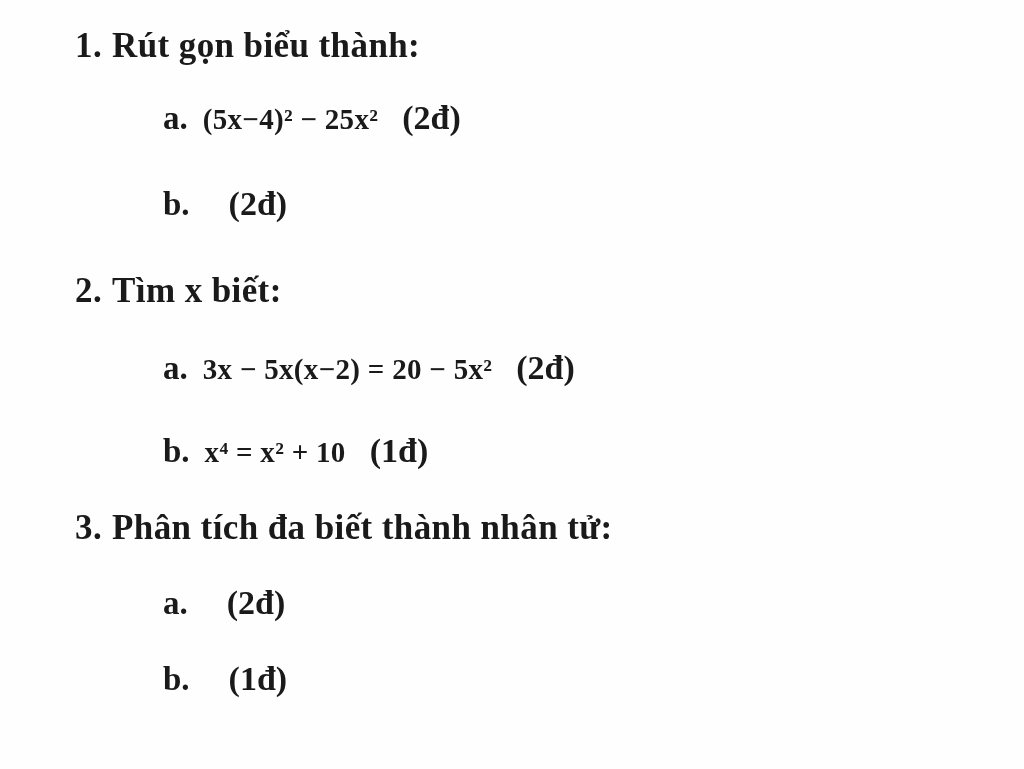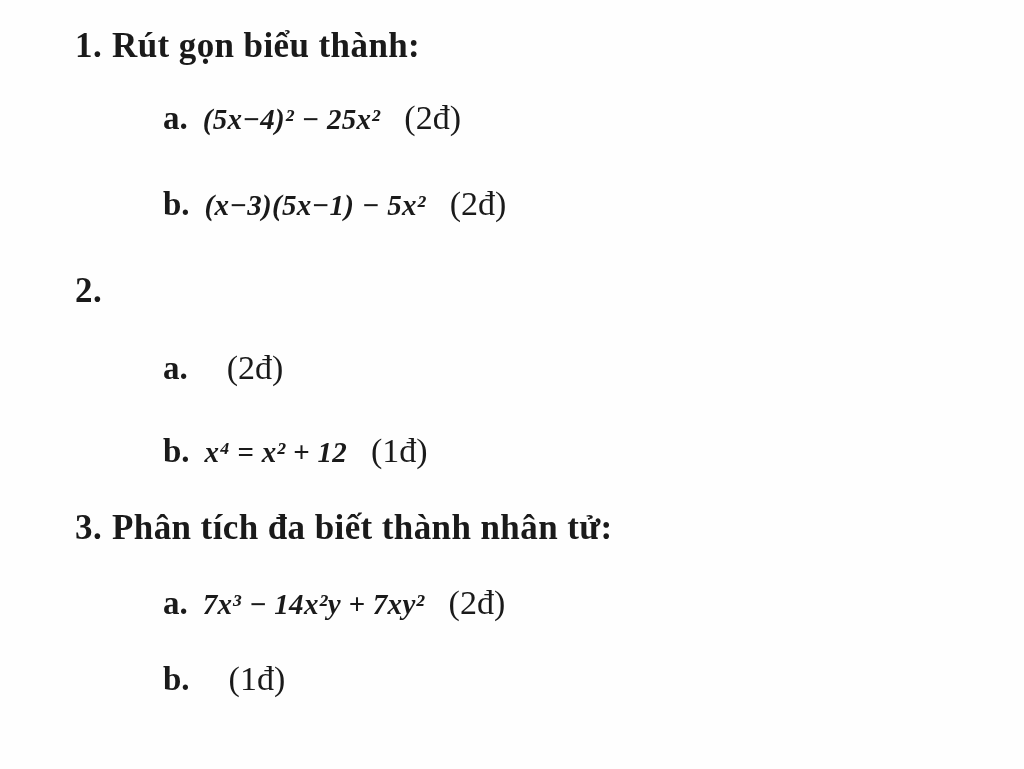--- a/index.html
+++ b/index.html
@@ -34,27 +34,26 @@
     align-items: baseline;
     white-space: nowrap;
   }
   .plabel {
     font-size: 33px;
     font-weight: 600;
     margin-right: 15px;
   }
   .expr {
     font-size: 29px;
-    font-style: italic;
     font-weight: 600;
     letter-spacing: 0.3px;
   }
   .points {
     font-size: 34px;
-    font-weight: 400;
+    font-weight: 700;
     margin-left: 24px;
   }
 </style>
 </head>
 <body>
 
 <div class="page">
 
   <div class="heading" style="top:26px">
     <span class="num">1.</span>
@@ -62,47 +61,47 @@
   </div>
 
   <div class="part" style="top:99px">
     <span class="plabel">a.</span>
     <span class="expr">(5x−4)² − 25x²</span>
     <span class="points">(2đ)</span>
   </div>
 
   <div class="part" style="top:185px">
     <span class="plabel">b.</span>
-    <span class="expr">(x−3)(5x−1) − 5x²</span>
     <span class="points">(2đ)</span>
   </div>
 
   <div class="heading" style="top:271px">
     <span class="num">2.</span>
+    <span class="title">Tìm x biết:</span>
   </div>
 
   <div class="part" style="top:349px">
     <span class="plabel">a.</span>
+    <span class="expr">3x − 5x(x−2) = 20 − 5x²</span>
     <span class="points">(2đ)</span>
   </div>
 
   <div class="part" style="top:432px">
     <span class="plabel">b.</span>
-    <span class="expr">x⁴ = x² + 12</span>
+    <span class="expr">x⁴ = x² + 10</span>
     <span class="points">(1đ)</span>
   </div>
 
   <div class="heading" style="top:508px">
     <span class="num">3.</span>
     <span class="title">Phân tích đa biết thành nhân tử:</span>
   </div>
 
   <div class="part" style="top:584px">
     <span class="plabel">a.</span>
-    <span class="expr">7x³ − 14x²y + 7xy²</span>
     <span class="points">(2đ)</span>
   </div>
 
   <div class="part" style="top:660px">
     <span class="plabel">b.</span>
     <span class="points">(1đ)</span>
   </div>
 
 </div>
 

